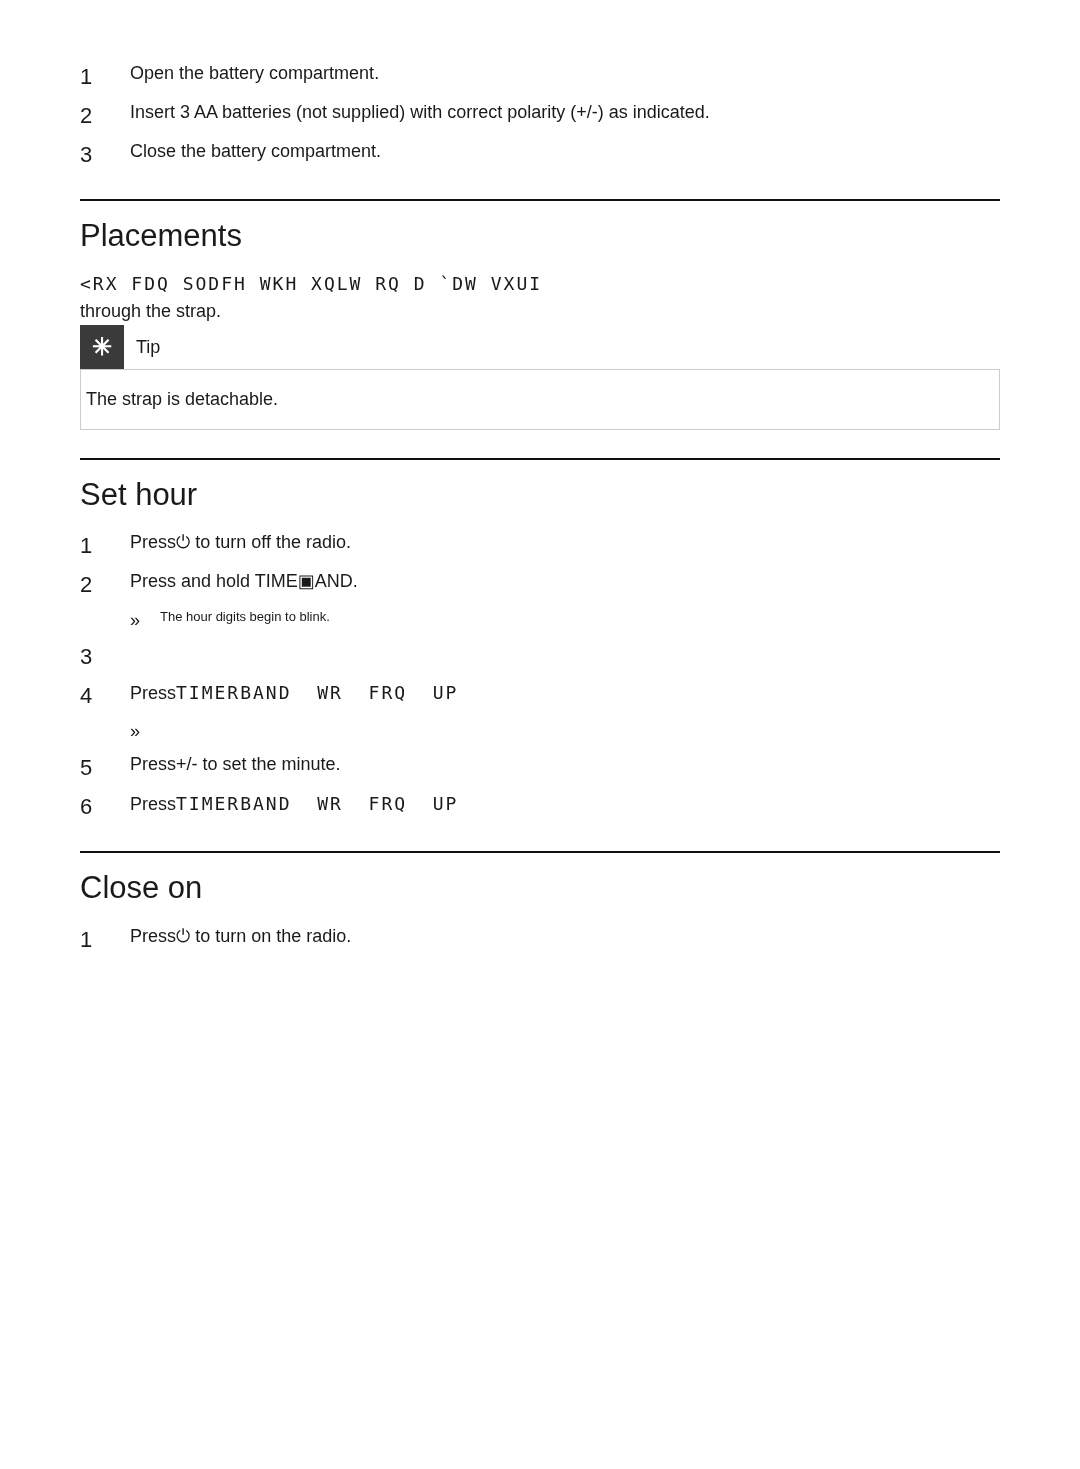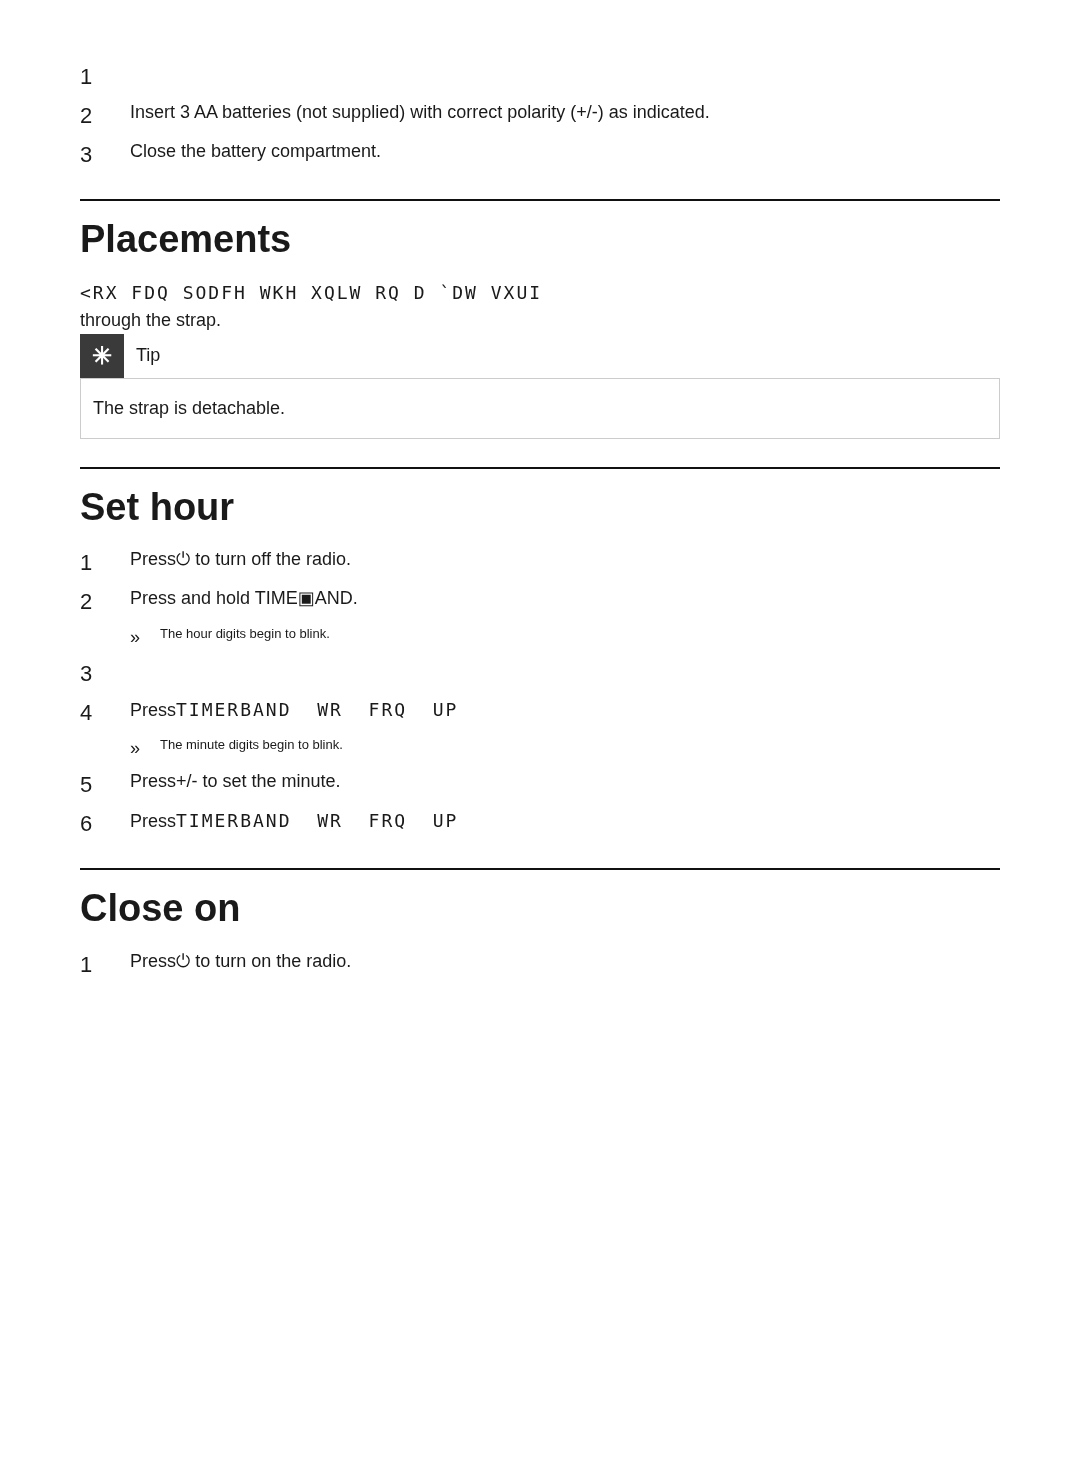--- a/index.html
+++ b/index.html
@@ -46,22 +46,22 @@
       font-size: 18px;
     }
 
     .section-divider {
       border: none;
       border-top: 2.5px solid #111111;
       margin: 28px 0 16px 0;
     }
 
     .section-title {
-      font-size: 38px;
-      font-weight: bold;
+      font-size: 31px;
+      font-weight: normal;
       margin-bottom: 16px;
       line-height: 1.2;
     }
 
     .placement-text {
       font-size: 18px;
       margin-bottom: 0;
       line-height: 1.5;
     }
 
@@ -84,21 +84,21 @@
       margin-right: 12px;
       flex-shrink: 0;
     }
 
     .tip-label {
       font-size: 18px;
     }
 
     .tip-box {
       border: 1px solid #cccccc;
-      padding: 16px 12px;
+      padding: 16px 5px;
       margin-top: 0;
       margin-bottom: 12px;
       font-size: 18px;
       line-height: 1.5;
     }
 
     .sub-item {
       display: flex;
       align-items: flex-start;
       padding-left: 50px;
@@ -121,20 +121,21 @@
       letter-spacing: 2px;
       font-family: monospace;
     }
   </style>
 </head>
 <body>
 
 <ul class="numbered-list">
   <li>
     <span class="num">1</span>
+    <span class="list-text">Open the battery compartment.</span>
   </li>
   <li>
     <span class="num">2</span>
     <span class="list-text">Insert 3 AA batteries (not supplied) with correct polarity (+/-) as indicated.</span>
   </li>
   <li>
     <span class="num">3</span>
     <span class="list-text">Close the battery compartment.</span>
   </li>
 </ul>
@@ -178,21 +179,20 @@
   <li>
     <span class="num">3</span>
   </li>
   <li>
     <span class="num">4</span>
     <span class="list-text">Press<span style="font-family:monospace; letter-spacing:2px;">TIMERBAND&nbsp;&nbsp;WR&nbsp;&nbsp;FRQ&nbsp;&nbsp;UP</span></span>
   </li>
   <li style="list-style:none; display:block;">
     <div class="sub-item">
       <span class="sub-bullet">»</span>
-      <span class="sub-text">The minute digits begin to blink.</span>
     </div>
   </li>
   <li>
     <span class="num">5</span>
     <span class="list-text">Press+/- to set the minute.</span>
   </li>
   <li>
     <span class="num">6</span>
     <span class="list-text">Press<span style="font-family:monospace; letter-spacing:2px;">TIMERBAND&nbsp;&nbsp;WR&nbsp;&nbsp;FRQ&nbsp;&nbsp;UP</span></span>
   </li>

